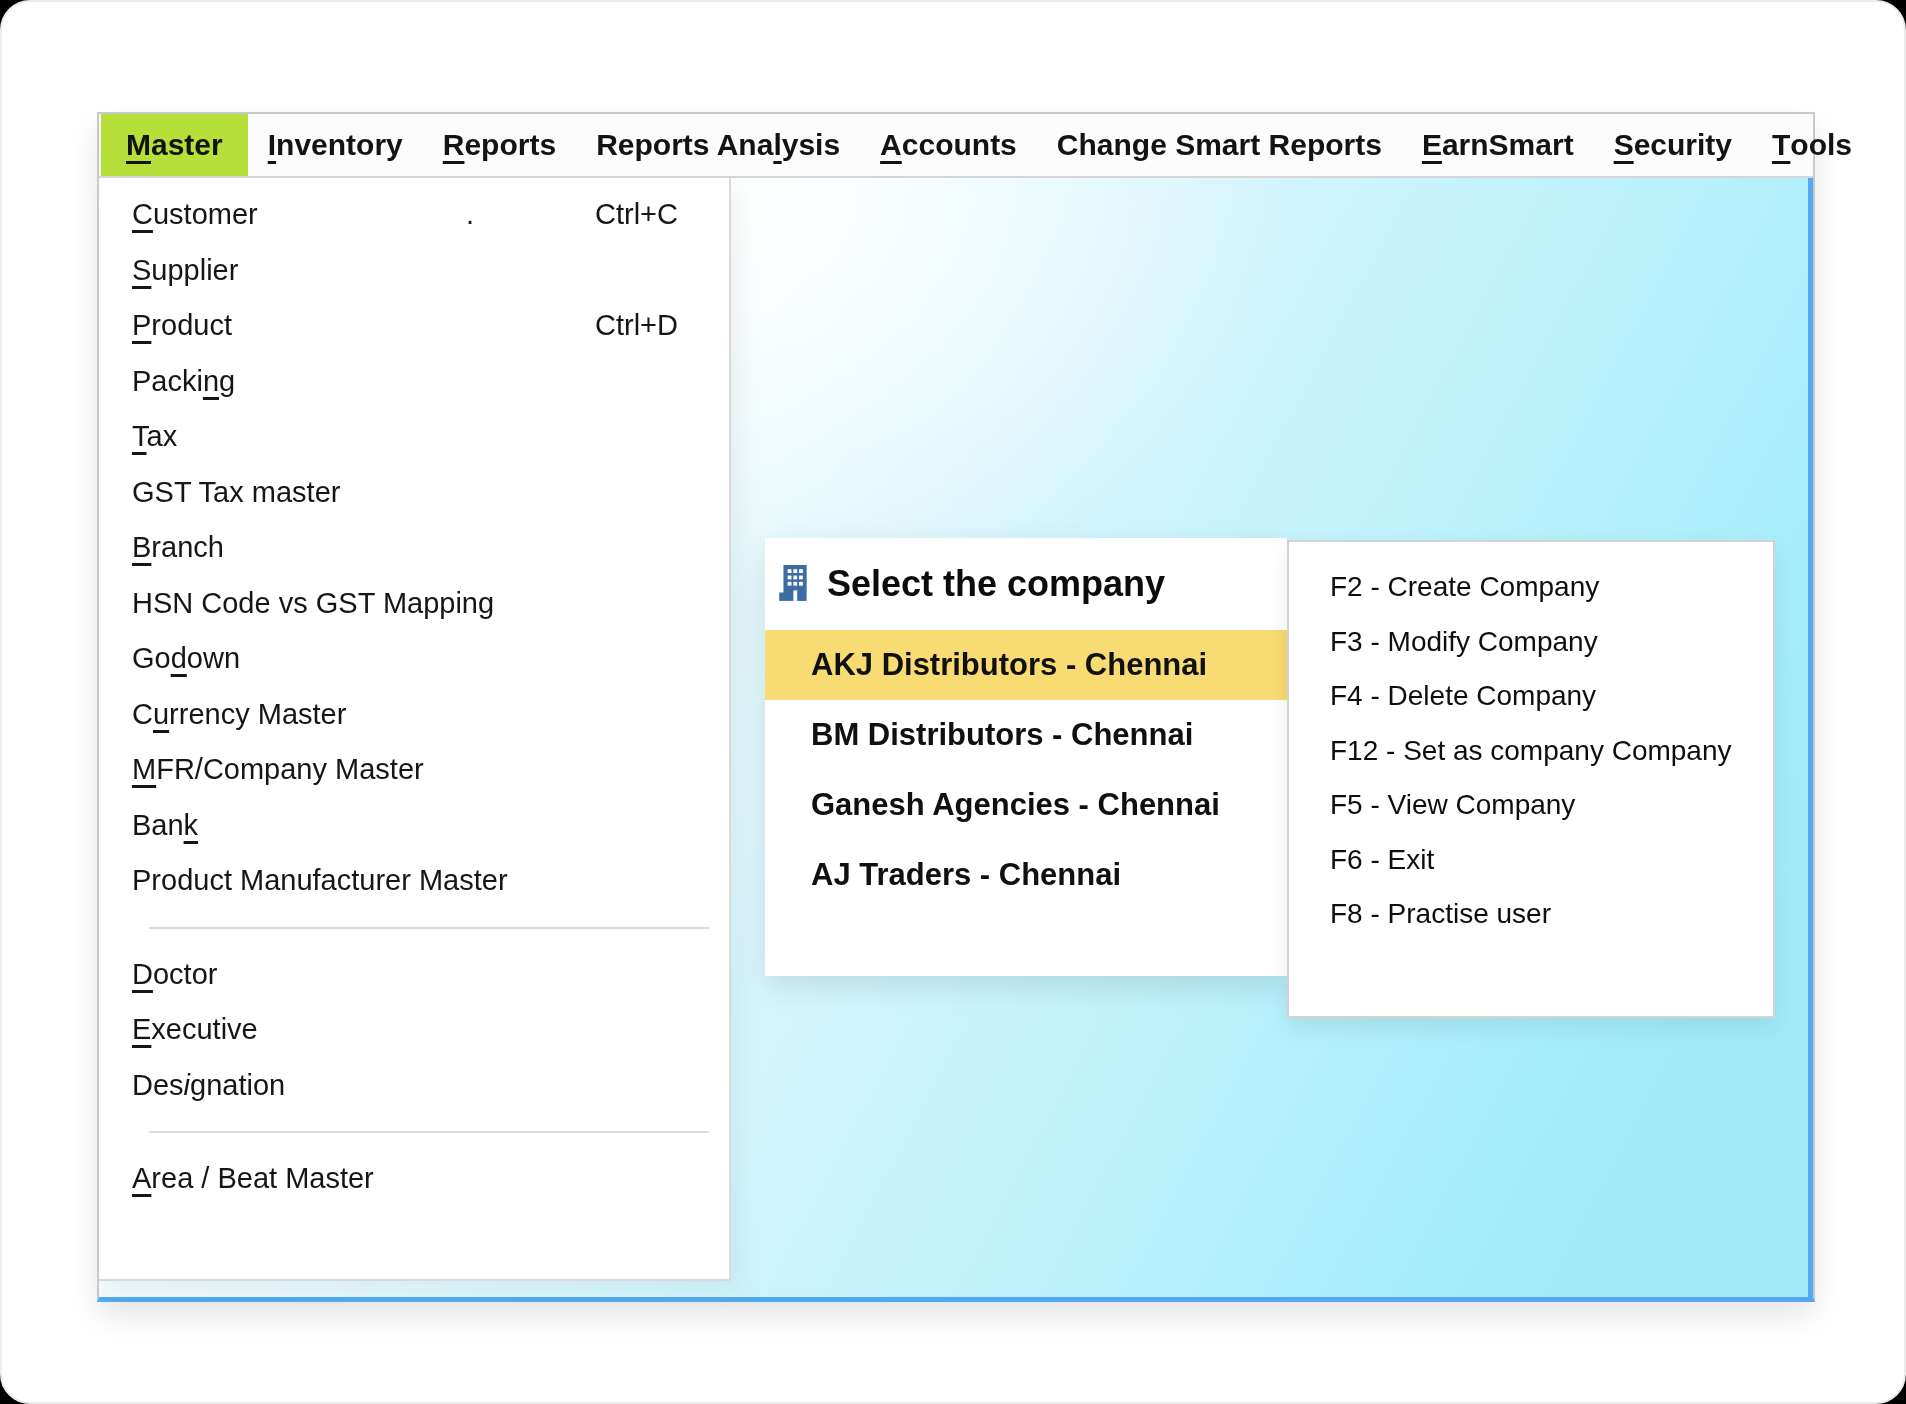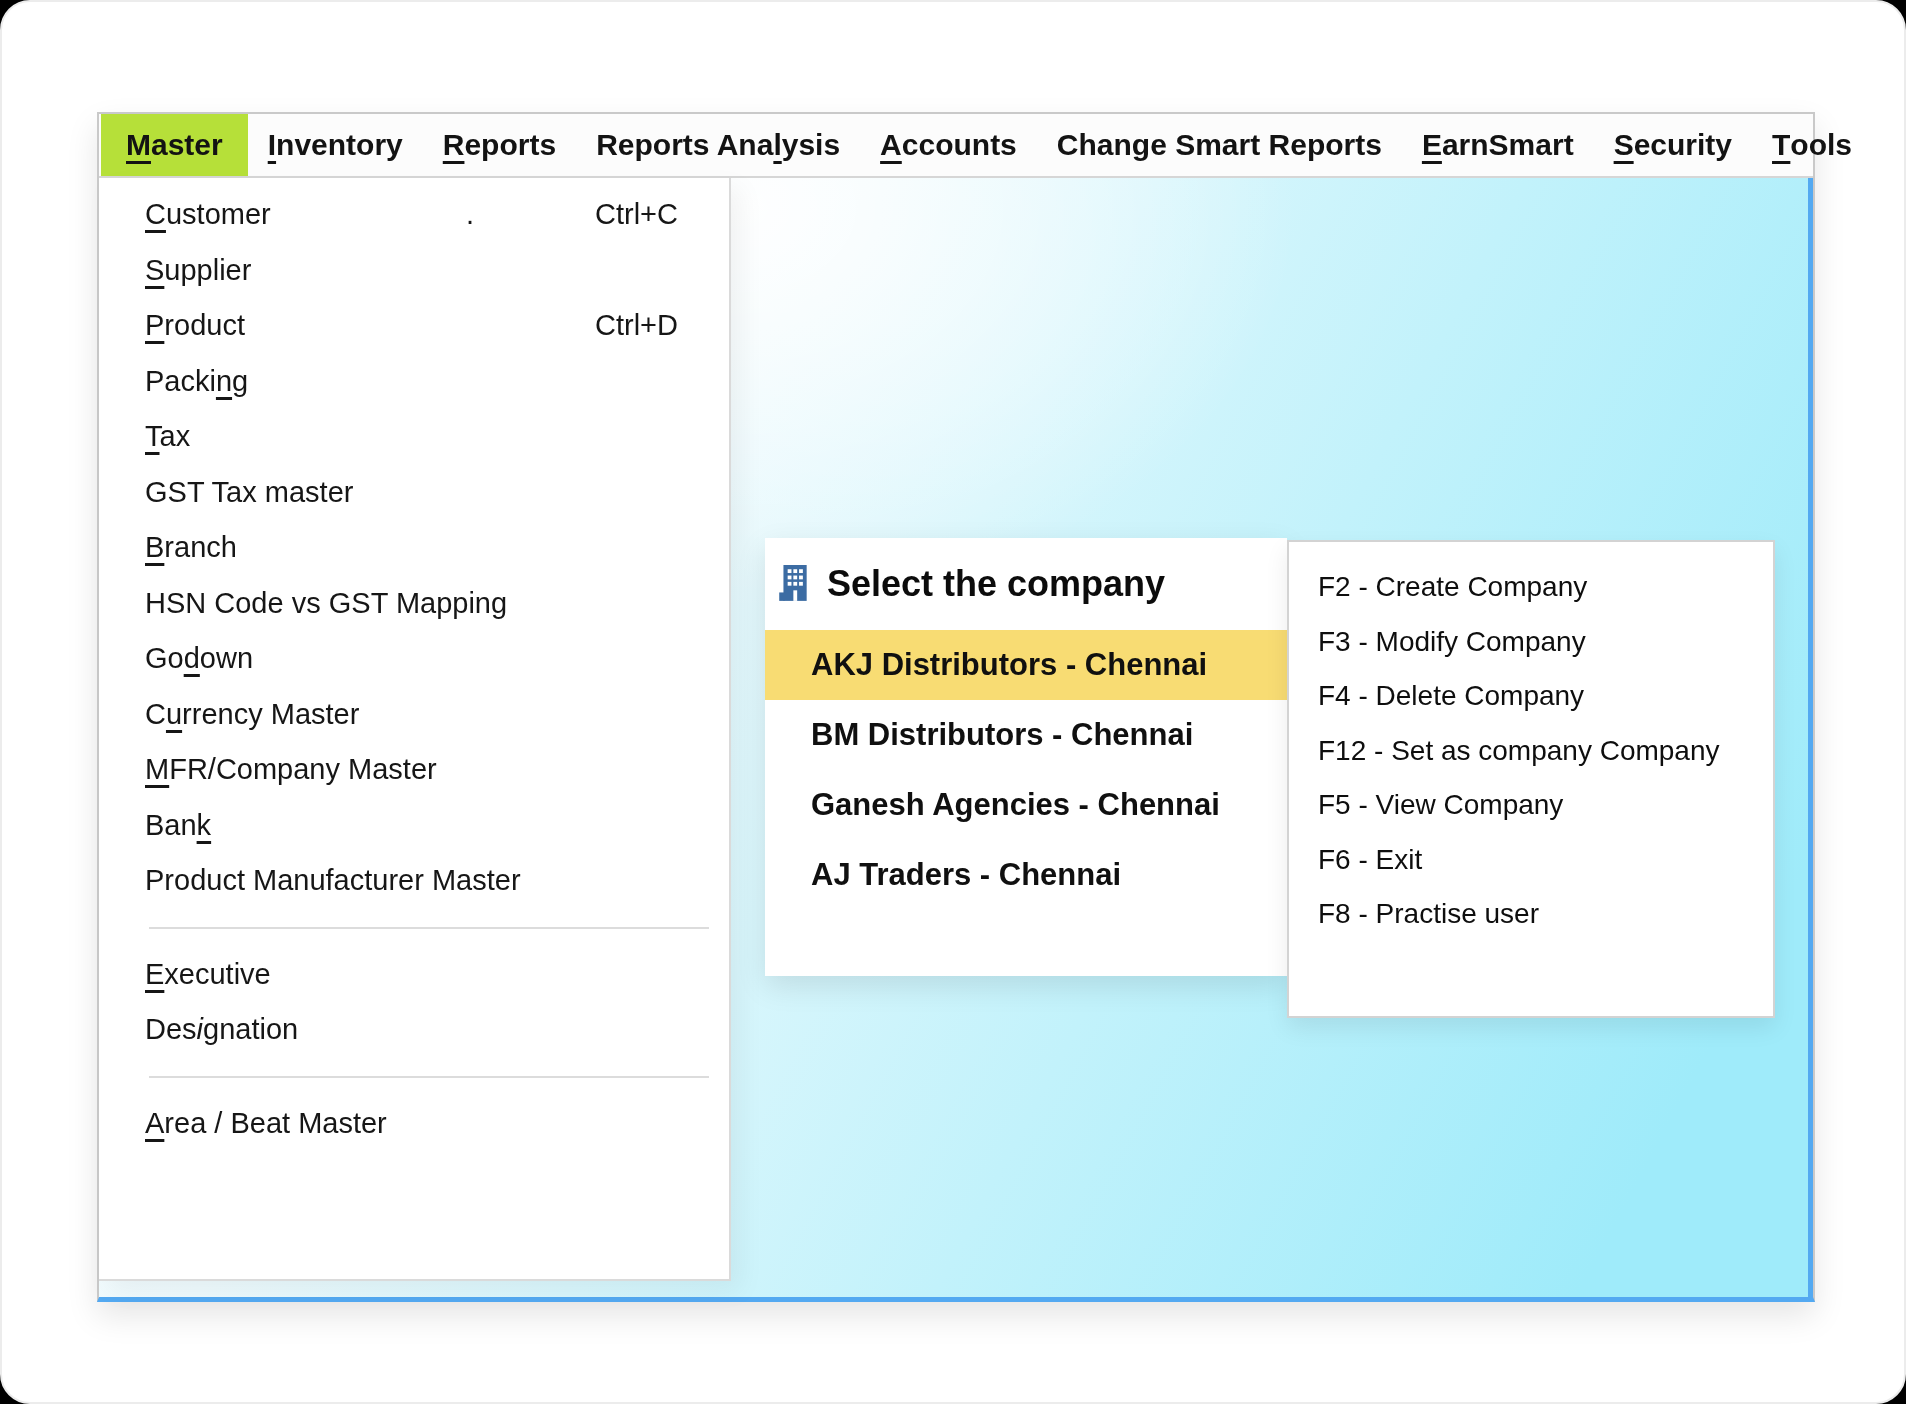--- a/index.html
+++ b/index.html
@@ -30,42 +30,42 @@
       radial-gradient(900px 650px at 640px 30px, rgba(255,255,255,0.95), rgba(255,255,255,0) 62%),
       linear-gradient(118deg,#fdfeff 5%, #eefafd 30%, #c2f2fb 62%, #9febfa 90%);
   }
   
   .dropdown{
     position:absolute; left:0; top:0; width:632px; height:1103px; background:#fff;
     border-right:2px solid #dadada; border-bottom:2px solid #dadada;
     box-shadow:10px 10px 24px rgba(0,0,0,0.05);
     padding-top:9px; font-size:29px; color:#161616;
   }
-  .drop-item{position:relative; height:55.5px; line-height:55.5px; padding-left:46px;}
+  .drop-item{position:relative; height:55.5px; line-height:55.5px; padding-left:33px;}
   .drop-item .dot{position:absolute; left:367px; top:0;}
   .drop-item .short{position:absolute; right:51px; top:0;}
   .menu-divider{border-top:2px solid #dcdcdc; margin:18px 20px 18px 50px;}
   em{font-style:italic;}
   
   .dialog{
     position:absolute; left:666px; top:360px; width:522px; height:438px;
     background:#fff; box-shadow:0 10px 28px rgba(0,0,0,0.10);
   }
   .dialog-header{height:92px; display:flex; align-items:center; padding-left:12px;}
   .bicon{color:var(--iconblue); display:inline-flex; margin-right:16px;}
   .dialog-title{font-size:36px; font-weight:700; color:#0c0c0c;}
   .company-row{height:70px; line-height:70px; padding-left:46px; font-size:31px; font-weight:700; color:#101010; white-space:nowrap;}
   .company-row.selected{background:var(--yellow);}
   
   .fpanel{
     position:absolute; left:1188px; top:362px; width:488px; height:478px;
     background:#fff; border:2px solid #d3d3d3; box-shadow:0 10px 22px rgba(0,0,0,0.08);
     padding-top:18px;
   }
-  .fkey-item{height:54.5px; line-height:54.5px; padding-left:29px; font-size:28px; color:#0e0e0e; white-space:nowrap;}
+  .fkey-item{height:54.5px; line-height:54.5px; padding-left:41px; font-size:28px; color:#0e0e0e; white-space:nowrap;}
 </style>
 </head>
 <body>
 
 <div class="card">
   <div class="window">
 
     <div class="menu-bar" id="menu-bar">
         <div class="menu-item active"><span class="ukey">M</span>aster</div>
         <div class="menu-item"><span class="ukey">I</span>nventory</div>
@@ -88,20 +88,21 @@
           <div class="drop-item"><span><span class="ukey">T</span>ax</span></div>
           <div class="drop-item"><span>GST Tax master</span></div>
           <div class="drop-item"><span><span class="ukey">B</span>ranch</span></div>
           <div class="drop-item"><span>HSN Code vs GST Mapping</span></div>
           <div class="drop-item"><span>Go<span class="ukey">d</span>own</span></div>
           <div class="drop-item"><span>C<span class="ukey">u</span>rrency Master</span></div>
           <div class="drop-item"><span><span class="ukey">M</span>FR/Company Master</span></div>
           <div class="drop-item"><span>Ban<span class="ukey">k</span></span></div>
           <div class="drop-item"><span>Product Manufacturer Master</span></div>
           <div class="menu-divider"></div>
+          <div class="drop-item"><span><span class="ukey">D</span>octor</span></div>
           <div class="drop-item"><span><span class="ukey">E</span>xecutive</span></div>
           <div class="drop-item"><span>Des<em>i</em>gnation</span></div>
           <div class="menu-divider"></div>
           <div class="drop-item"><span><span class="ukey">A</span>rea / Beat Master</span></div>
         </div>
 
       <div class="dialog">
         <div class="dialog-header">
           <span class="bicon">
             <svg viewBox="0 0 32 36" width="34" height="38" aria-hidden="true">

